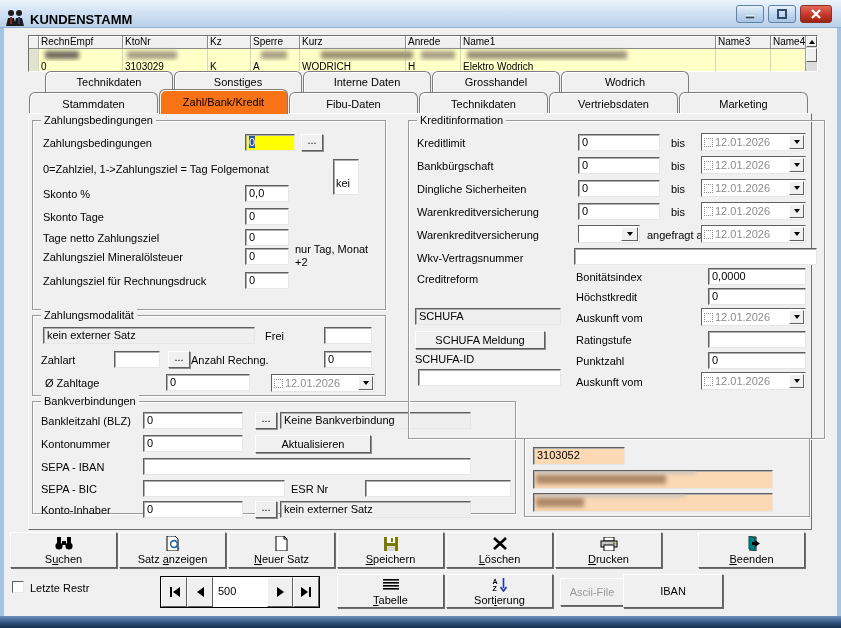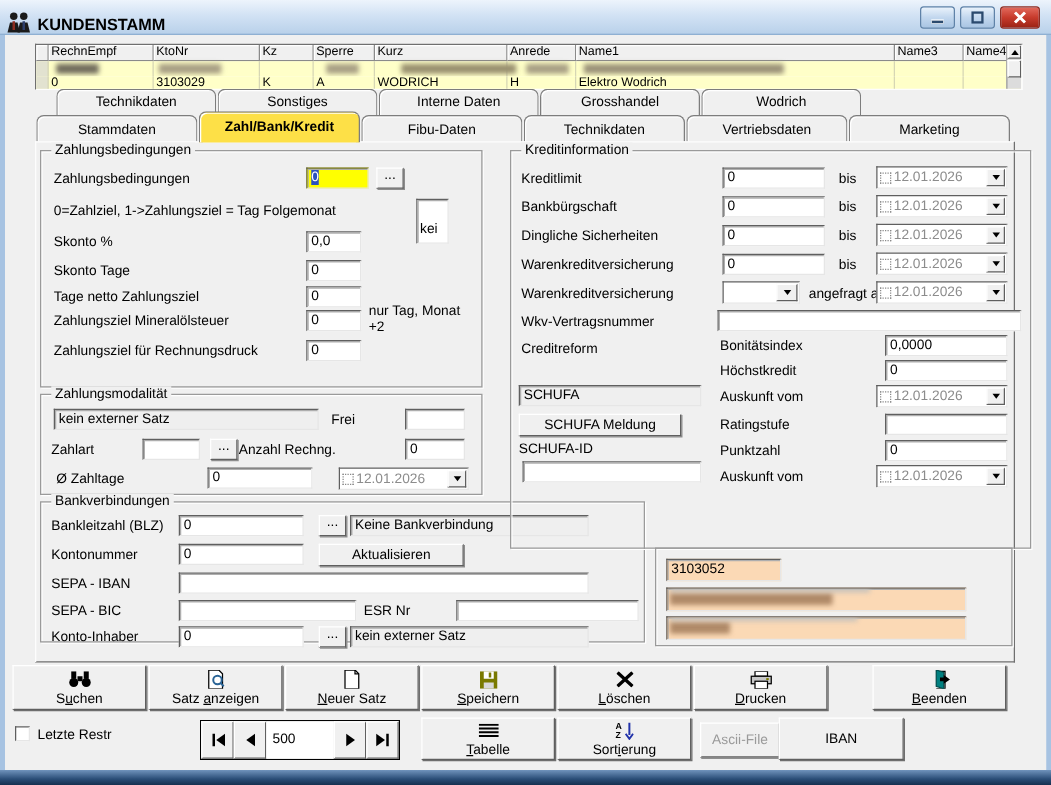--- a/index.html
+++ b/index.html
@@ -35,21 +35,21 @@
   .tri-up{width:0;height:0;border-left:3px solid transparent;border-right:3px solid transparent;border-bottom:4px solid #000;}
   .sb-thumb{width:11px;height:14px;margin-top:1px;background:#f0f0f0;border:1px solid;border-color:#fff #5f5f5f #5f5f5f #fff;}
   
   .tabrow{position:absolute;display:flex;align-items:flex-end;}
   .tabs-back{left:41px;top:43px;height:21px;}
   .tabs-front{left:25px;top:64px;height:22px;}
   .tab{width:128px;height:21px;background:#f0f0f0;border:1px solid #7d7d7d;border-bottom:none;
     border-radius:6px 6px 0 0;box-shadow:inset 1px 1px 0 #fff;margin-right:1px;
     display:flex;align-items:center;justify-content:center;white-space:nowrap;}
   .tabs-front .tab{width:129px;height:22px;}
-  .tab.active{height:25px;margin-top:-3px;font-weight:bold;z-index:5;position:relative;background:#fde047;}
+  .tab.active{height:25px;margin-top:-3px;font-weight:normal;z-index:5;position:relative;background:#f97316;}
   
   .page{position:absolute;left:24px;top:85px;width:784px;height:417px;background:#f0f0f0;
     border:1px solid;border-color:#fdfdfd #6f6f6f #6f6f6f #fdfdfd;z-index:1;}
   .group{position:absolute;border:1px solid #9a9a9a;box-shadow:inset 1px 1px 0 #fff,1px 1px 0 #fff;}
   .gtitle{position:absolute;top:-7px;left:8px;background:#f0f0f0;padding:0 3px;white-space:nowrap;}
   .lbl{position:absolute;white-space:nowrap;}
   .fld{position:absolute;height:17px;background:#fff;border:1px solid;border-color:#5f5f5f #e6e6e6 #e6e6e6 #5f5f5f;
     box-shadow:inset 1px 1px 0 #aeaeae;padding:1px 3px;line-height:13px;overflow:hidden;white-space:nowrap;}
   .fld.ro{background:#efefef;}
   .fld.yellow{background:#ffff00;}

